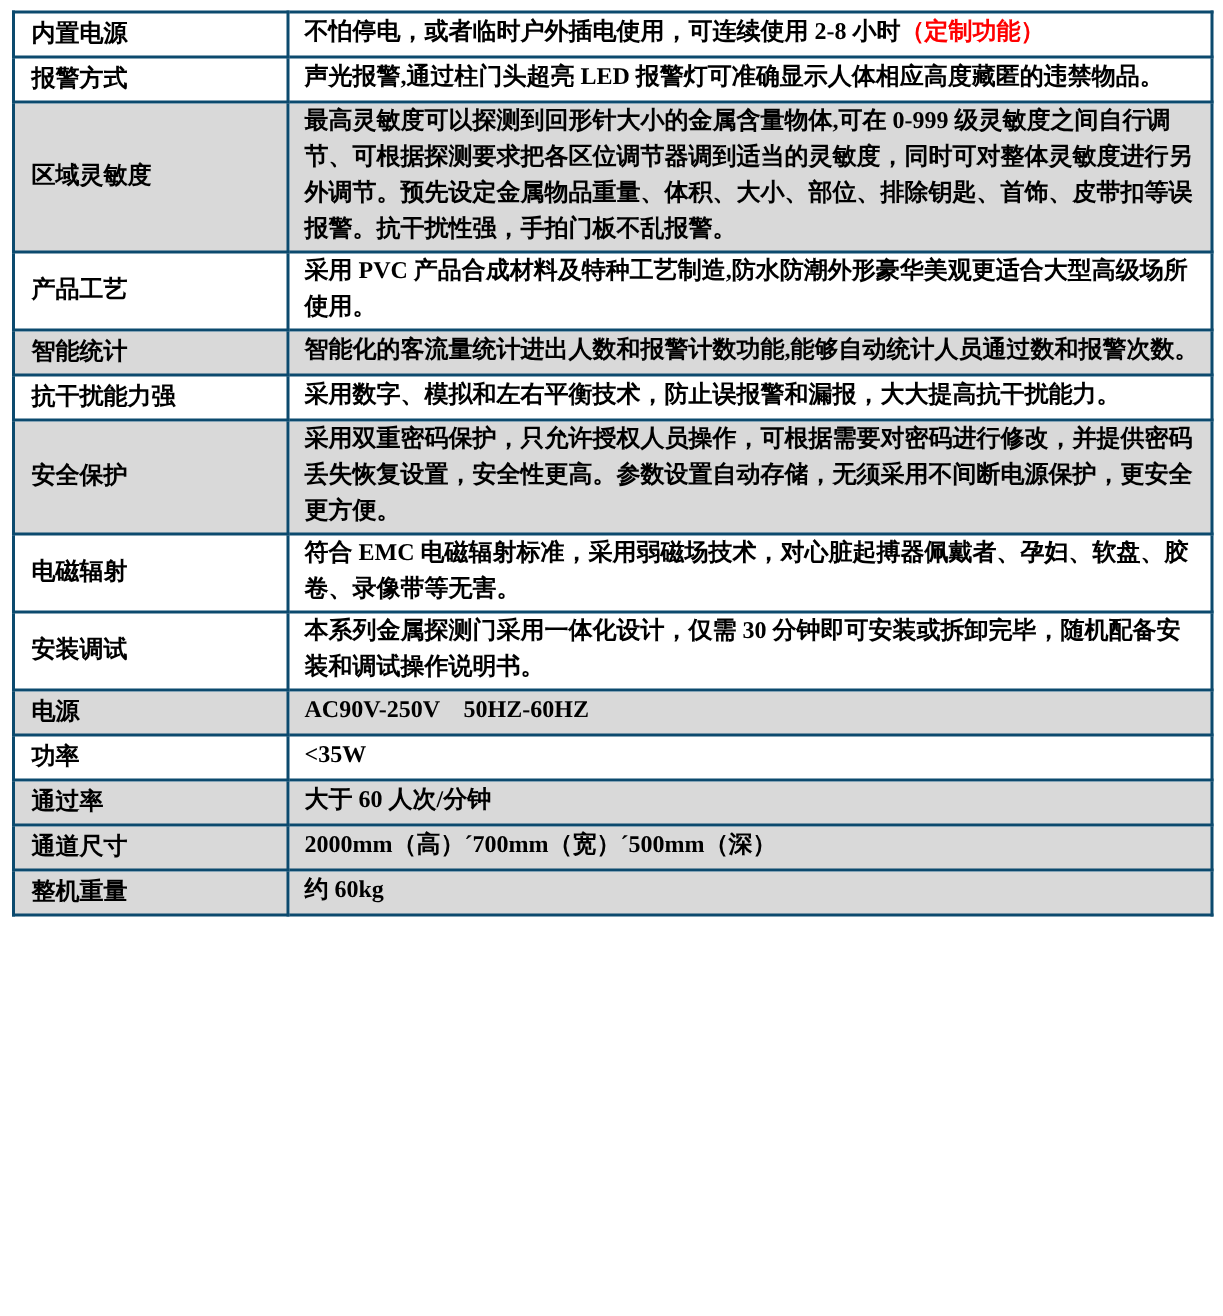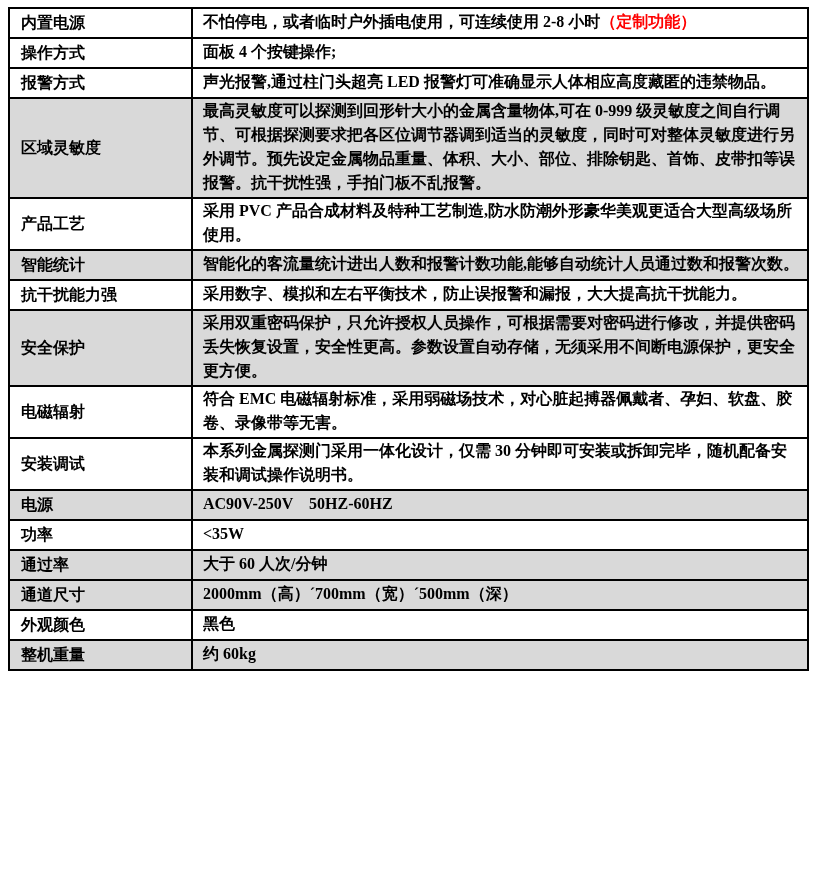--- a/index.html
+++ b/index.html
@@ -18,21 +18,21 @@
   }
   table.spec-table {
     border-collapse: collapse;
     table-layout: fixed;
     width: 799px;
     font-weight: bold;
     color: #000000;
     font-size: 16px;
   }
   table.spec-table td {
-    border: 2px solid #000000;
+    border: 2px solid #0c4a6e;
     vertical-align: middle;
     overflow: hidden;
   }
   td.label-cell {
     padding: 2px 4px 2px 11px;
     line-height: 24px;
     white-space: nowrap;
   }
   td.value-cell {
     padding: 0 8px 2px 10px;
@@ -53,24 +53,20 @@
 <div class="page">
   <table class="spec-table">
     <colgroup>
       <col style="width:183px">
       <col style="width:616px">
     </colgroup>
     <tbody id="spec-rows">
         <tr>
           <td class="label-cell">内置电源</td>
           <td class="value-cell"><span>不怕停电，或者临时户外插电使用，可连续使用 2-8 小时</span><span class="red-text">（定制功能）</span></td>
-        </tr>
-        <tr>
-          <td class="label-cell">操作方式</td>
-          <td class="value-cell"><span>面板 4 个按键操作;</span></td>
         </tr>
         <tr>
           <td class="label-cell">报警方式</td>
           <td class="value-cell"><span>声光报警,通过柱门头超亮 LED 报警灯可准确显示人体相应高度藏匿的违禁物品。</span></td>
         </tr>
         <tr class="shaded">
           <td class="label-cell">区域灵敏度</td>
           <td class="value-cell"><span>最高灵敏度可以探测到回形针大小的金属含量物体,可在 0-999 级灵敏度之间自行调节、可根据探测要求把各区位调节器调到适当的灵敏度，同时可对整体灵敏度进行另外调节。预先设定金属物品重量、体积、大小、部位、排除钥匙、首饰、皮带扣等误报警。抗干扰性强，手拍门板不乱报警。</span></td>
         </tr>
         <tr>
@@ -106,23 +102,19 @@
           <td class="value-cell"><span>&lt;35W</span></td>
         </tr>
         <tr class="shaded">
           <td class="label-cell">通过率</td>
           <td class="value-cell"><span>大于 60 人次/分钟</span></td>
         </tr>
         <tr class="shaded">
           <td class="label-cell">通道尺寸</td>
           <td class="value-cell"><span>2000mm（高）´700mm（宽）´500mm（深）</span></td>
         </tr>
-        <tr>
-          <td class="label-cell">外观颜色</td>
-          <td class="value-cell"><span>黑色</span></td>
-        </tr>
         <tr class="shaded">
           <td class="label-cell">整机重量</td>
           <td class="value-cell"><span>约 60kg</span></td>
         </tr>
       </tbody>
   </table>
 </div>
 
 </body></html>

